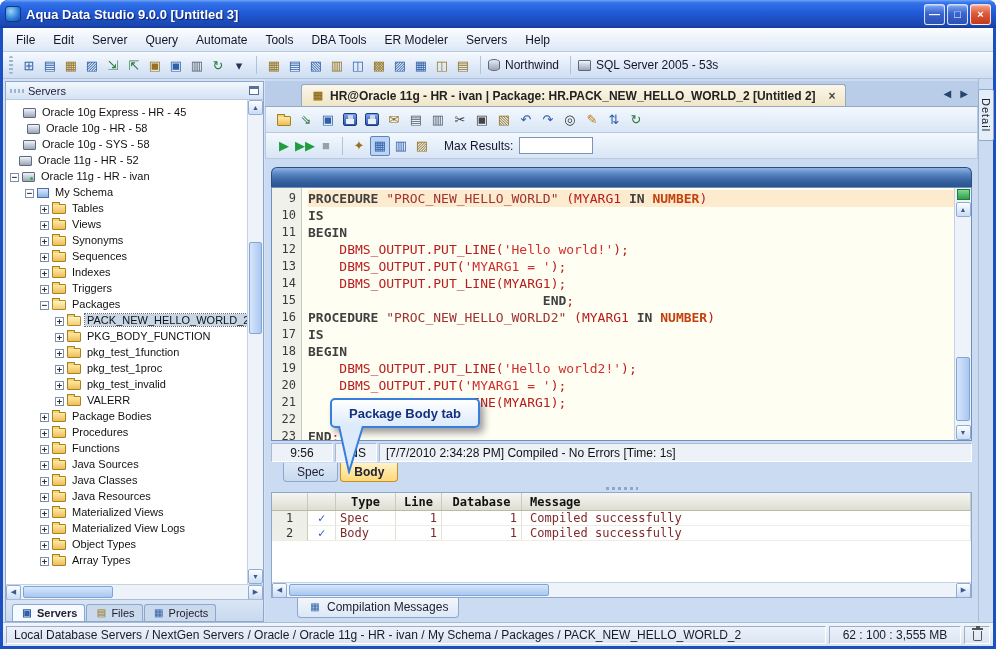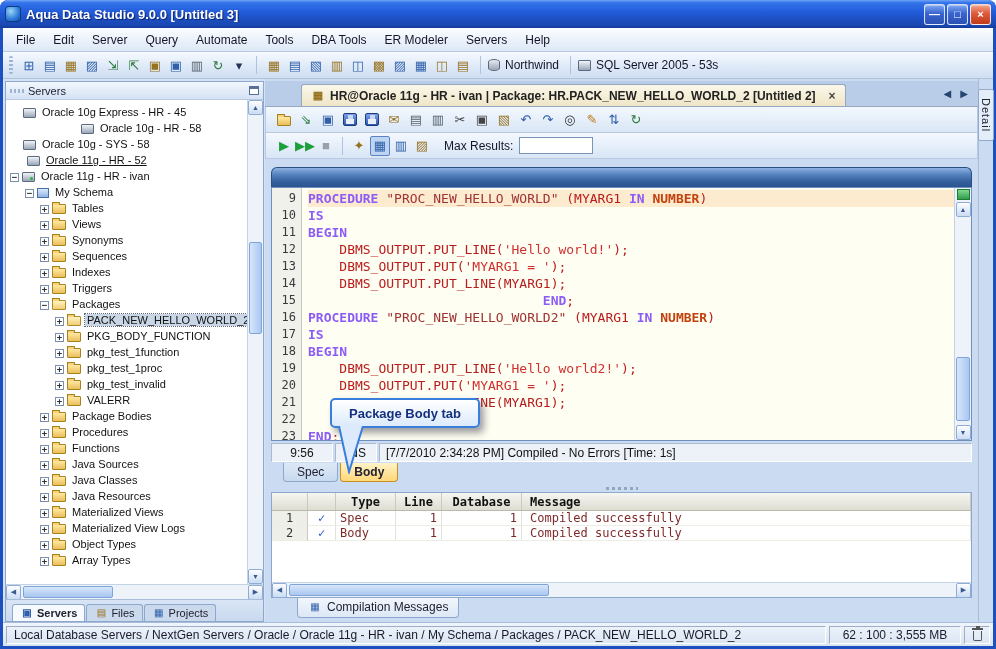--- a/index.html
+++ b/index.html
@@ -71,21 +71,21 @@
 .maxres-label{font-size:12px;margin:0 4px 0 10px;color:#15152A;white-space:nowrap}
 .maxres-input{width:74px;height:17px;border:1px solid #7A94B8;background:#FFF;font:12px "Liberation Sans",sans-serif;padding:0 3px}
 .collapse-bar{height:20px;flex:none;margin:8px 2px 0;border-radius:6px 6px 0 0;background:linear-gradient(180deg,#8FB2E2 0%,#5581BE 35%,#35619E 70%,#2A5490 100%);border:1px solid #27507E;border-bottom:none}
 
 .editor{flex:1;min-height:0;display:flex;margin:0 2px;border:1px solid #6F8FBF;background:#FFFEF2}
 .gutter{width:30px;flex:none;background:#F1F1EC;border-right:1px solid #C9C9C0;padding-top:2px}
 .lnum{height:17px;font:12px/17px "DejaVu Sans Mono",monospace;color:#3A3A3A;text-align:right;padding-right:5px}
 .code{flex:1;min-width:0;padding:2px 0 0 6px;overflow:hidden}
 .cline{height:17px;font:13px/17px "DejaVu Sans Mono",monospace;white-space:pre;color:#000}
 .cline.cur{background:#FDEBD0}
-.tk-kw{color:#8b5cf6;font-weight:700}
+.tk-kw{color:#404040;font-weight:700}
 .tk-qi{color:#A03333}
 .tk-st{color:#D03030}
 .tk-ty{color:#c2410c;font-weight:700}
 .tk-pl{color:#b91c1c}
 .ed-v{width:17px;flex:none;display:flex;flex-direction:column;align-items:center;background:#EEF3FA;border-left:1px solid #C4D2E6}
 .split-btn{width:13px;height:11px;flex:none;background:linear-gradient(180deg,#7FD890,#2F9E4A);border:1px solid #1F7A34;margin:1px 0 2px}
 .ed-status{height:19px;flex:none;display:flex;gap:2px;margin:2px 2px 0;font-size:12px;color:#111}
 .es-cell{background:#EDF2F9;border:1px solid;border-color:#A9B9CF #FFF #FFF #A9B9CF;display:flex;align-items:center;padding:0 6px;white-space:nowrap}
 .es-cell.pos{width:62px;justify-content:center}
 .es-cell.mode{width:42px;justify-content:center}
@@ -196,31 +196,31 @@
           <span>Servers</span>
           <span class="side-icon"></span>
         </div>
         <div class="tree-wrap">
           <div class="tree">
               <div class="titem" style="padding-left: 4px;">
                 <span class="expsp"></span>
                 <span class="ticon server"></span>
                 <span class="tlab">Oracle 10g Express - HR - 45</span>
               </div>
-              <div class="titem" style="padding-left: 14px; margin-left: 48px;">
+              <div class="titem" style="padding-left: 8px;">
                 <span class="expsp"></span>
                 <span class="ticon server"></span>
                 <span class="tlab">Oracle 10g - HR - 58</span>
               </div>
               <div class="titem" style="padding-left: 4px;">
                 <span class="expsp"></span>
                 <span class="ticon server"></span>
                 <span class="tlab">Oracle 10g - SYS - 58</span>
               </div>
-              <div class="titem" style="padding-left: 8px; text-decoration: underline;">
+              <div class="titem" style="padding-left: 0;">
                 <span class="expsp"></span>
                 <span class="ticon server"></span>
                 <span class="tlab">Oracle 11g - HR - 52</span>
               </div>
               <div class="titem" style="padding-left: 4px;">
                 <span class="exp">−</span>
                 <span class="ticon server-on"></span>
                 <span class="tlab">Oracle 11g - HR - ivan</span>
               </div>
               <div class="titem" style="padding-left: 19px;">

